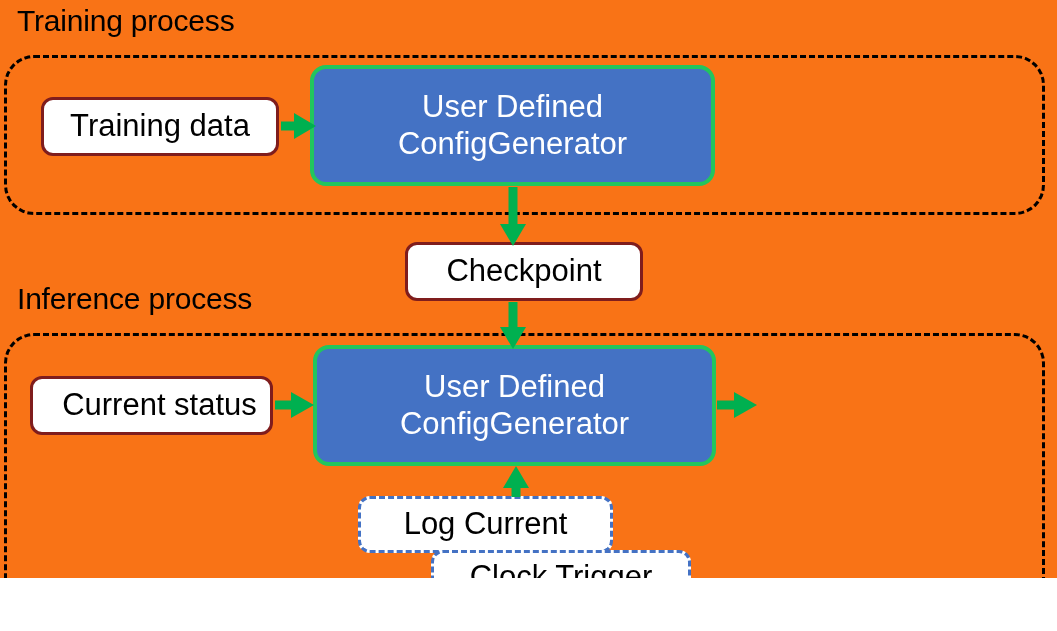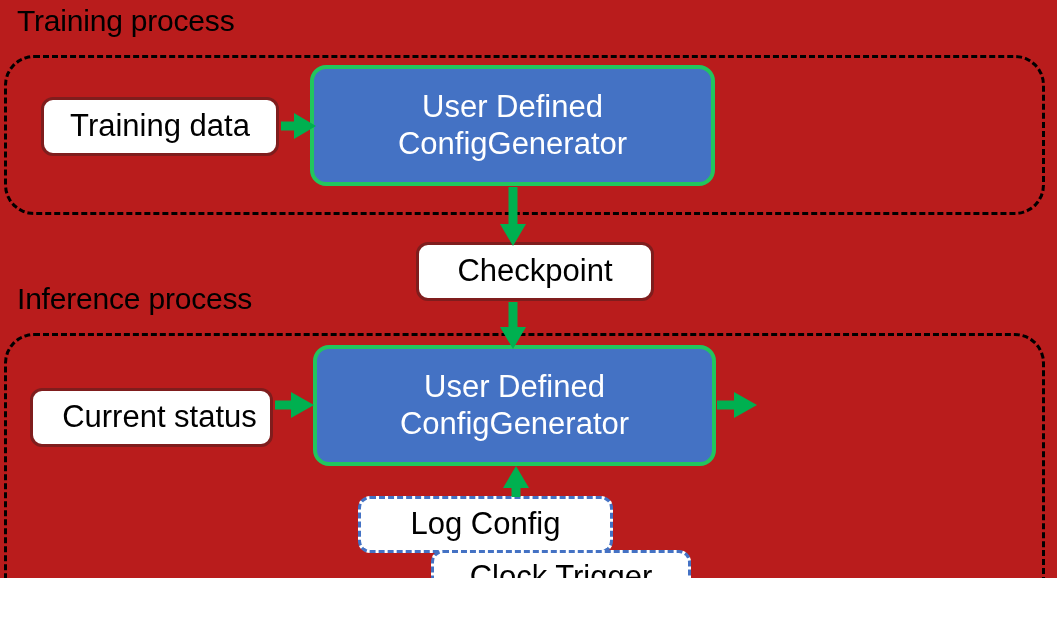--- a/index.html
+++ b/index.html
@@ -8,21 +8,21 @@
     padding: 0;
     background: #ffffff;
   }
   body {
     font-family: "Liberation Sans", sans-serif;
   }
   #canvas {
     position: relative;
     width: 1057px;
     height: 578px;
-    background: #b91c1c;
+    background: #f97316;
     overflow: hidden;
   }
 
   
   .section-label {
     position: absolute;
     font-size: 30px;
     line-height: 1;
     color: #000000;
     white-space: nowrap;
@@ -51,22 +51,22 @@
     background: #ffffff;
     display: flex;
     align-items: center;
     justify-content: center;
     color: #000000;
     font-size: 31px;
     line-height: 1.05;
     white-space: nowrap;
   }
   #node-training-data  { left: 41px;  top: 97px;  width: 238px; height: 59px; }
-  #node-checkpoint     { left: 416px; top: 242px; width: 238px; height: 59px; }
-  #node-current-status { left: 30px;  top: 388px; width: 243px; height: 59px; padding-left: 16px; }
+  #node-checkpoint     { left: 405px; top: 242px; width: 238px; height: 59px; }
+  #node-current-status { left: 30px;  top: 376px; width: 243px; height: 59px; padding-left: 16px; }
   #node-output-config  { left: 755px; top: 376px; width: 256px; height: 59px; }
 
   
   .node-filled {
     position: absolute;
     box-sizing: border-box;
     background: #4472C4;
     border: 4px solid #22c55e;
     border-radius: 16px;
     display: flex;
@@ -145,21 +145,21 @@
     <span>Current status</span>
   </div>
 
   <div class="node-filled" id="node-generator-inference">
     <span>User Defined</span>
     <span>ConfigGenerator</span>
   </div>
 
 
   <div class="node-trigger" id="node-log-trigger">
-    <span>Log Config</span>
+    <span>Log Current</span>
   </div>
 
   <div class="node-trigger" id="node-clock-trigger">
     <span>Clock Trigger</span>
   </div>
 
   <svg id="arrow-layer" viewBox="0 0 1057 631">
 
     <g>
       <line class="arrow-path" x1="281" y1="126" x2="296" y2="126"></line>

